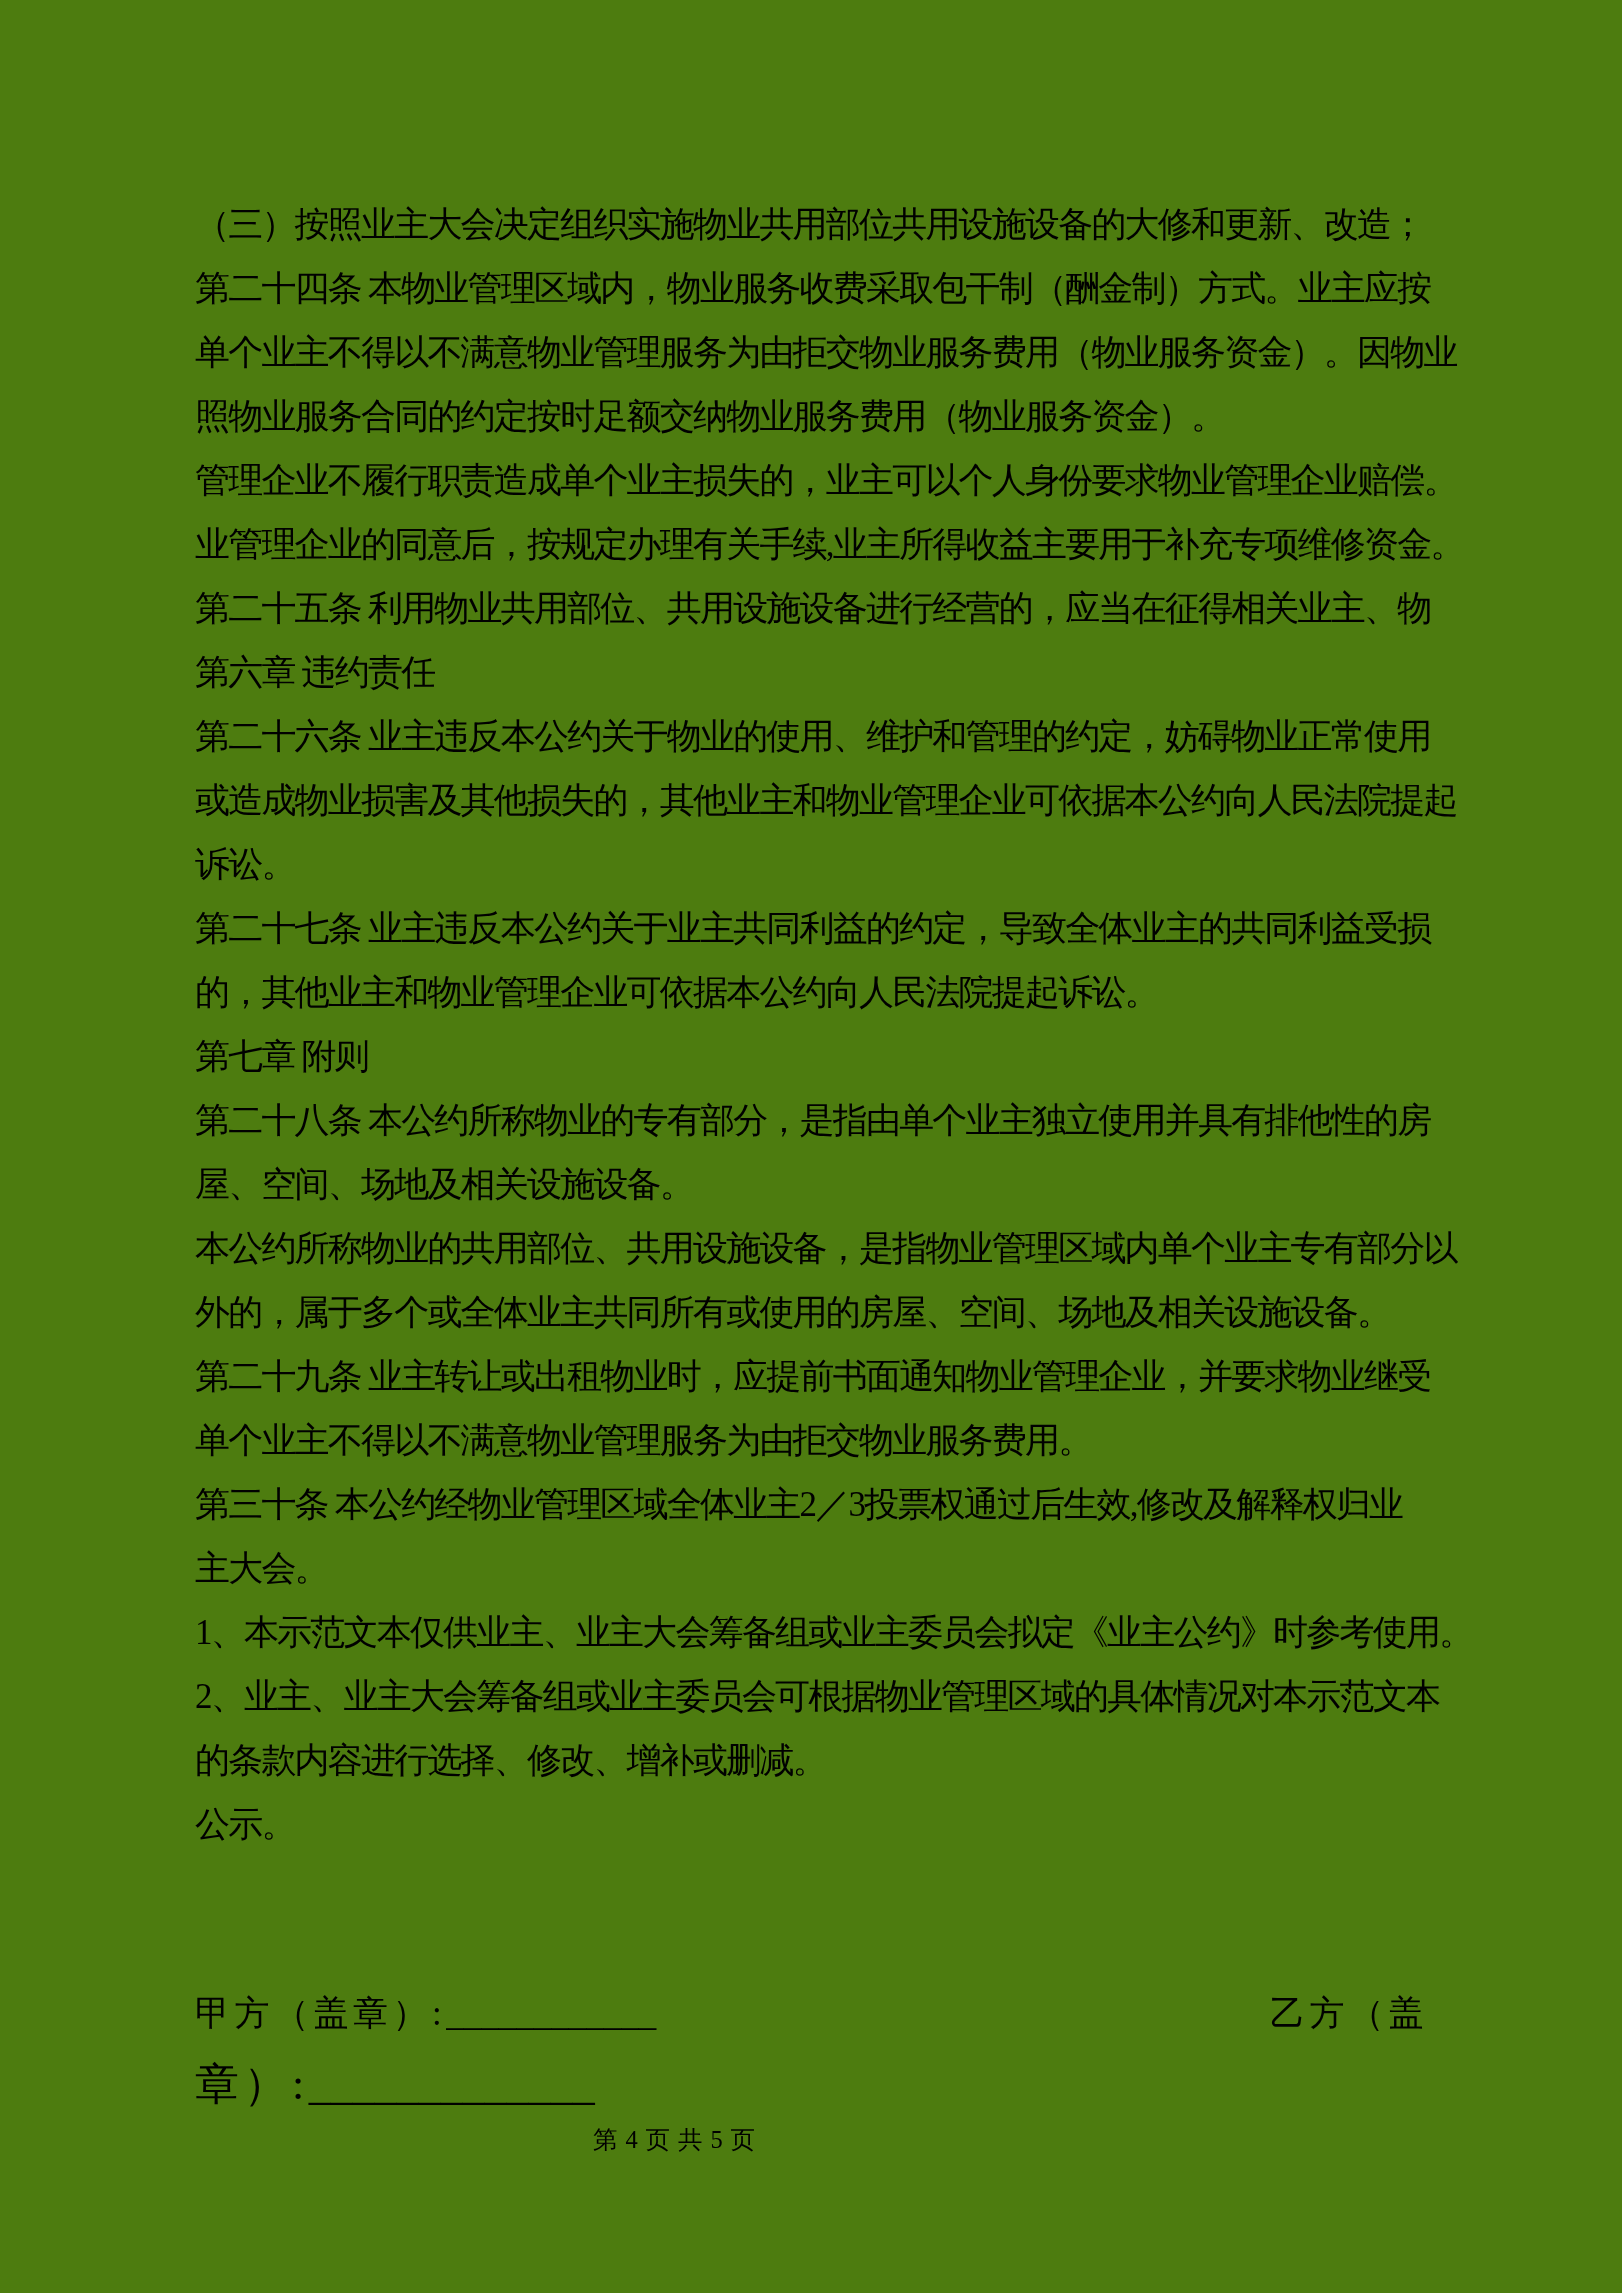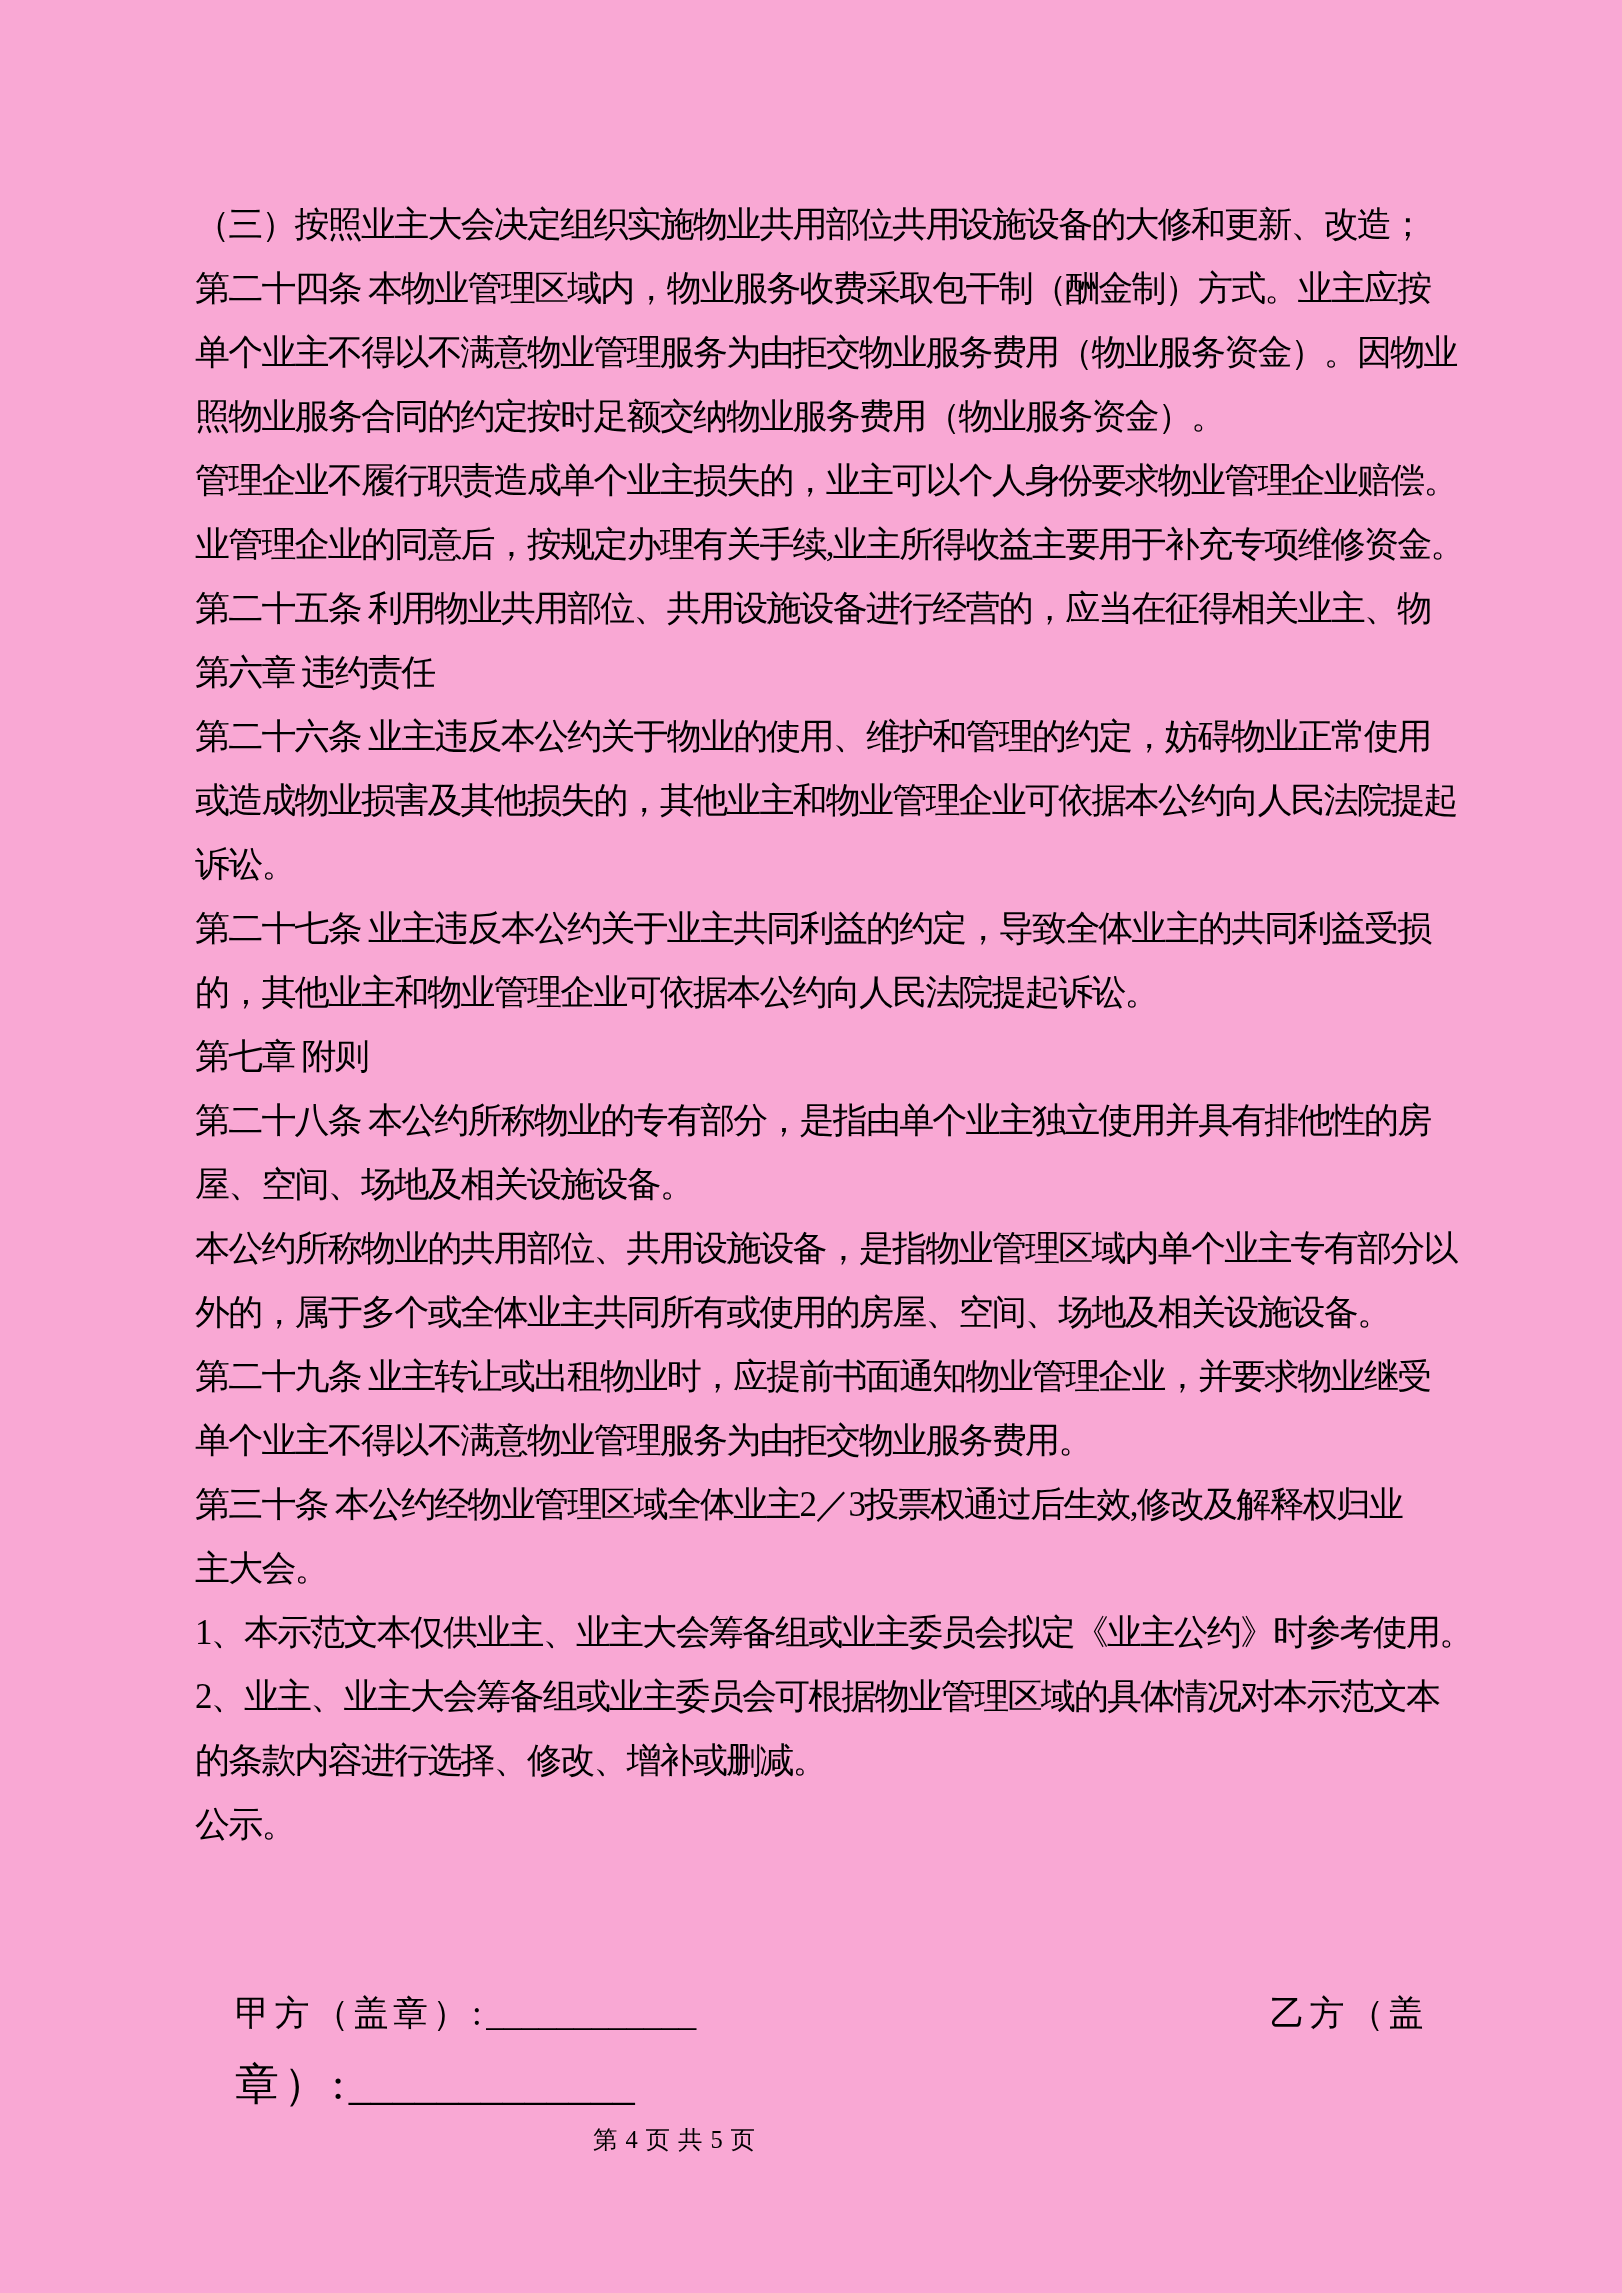--- a/index.html
+++ b/index.html
@@ -6,21 +6,21 @@
     margin: 0;
     padding: 0;
     background: #ffffff;
     color: #000000;
     font-family: "Liberation Serif", "DejaVu Serif", serif;
   }
   .page {
     position: relative;
     width: 1623px;
     height: 2294px;
-    background: #f9a8d4;
+    background: #4d7c0f;
     overflow: hidden;
   }
   .body-text {
     position: absolute;
     top: 193px;
     left: 195px;
     width: 1236px;
   }
   .line {
     height: 64px;
@@ -46,21 +46,20 @@
     position: absolute;
     top: 2053px;
     left: 195px;
     height: 64px;
     line-height: 64px;
     font-size: 44px;
   }
   .sig-label {
     letter-spacing: 4.5px;
     white-space: nowrap;
-    margin-left: 40px;
   }
   .blank {
     letter-spacing: 0;
     white-space: nowrap;
   }
   .footer {
     position: absolute;
     top: 2120px;
     left: 0;
     width: 1349px;

